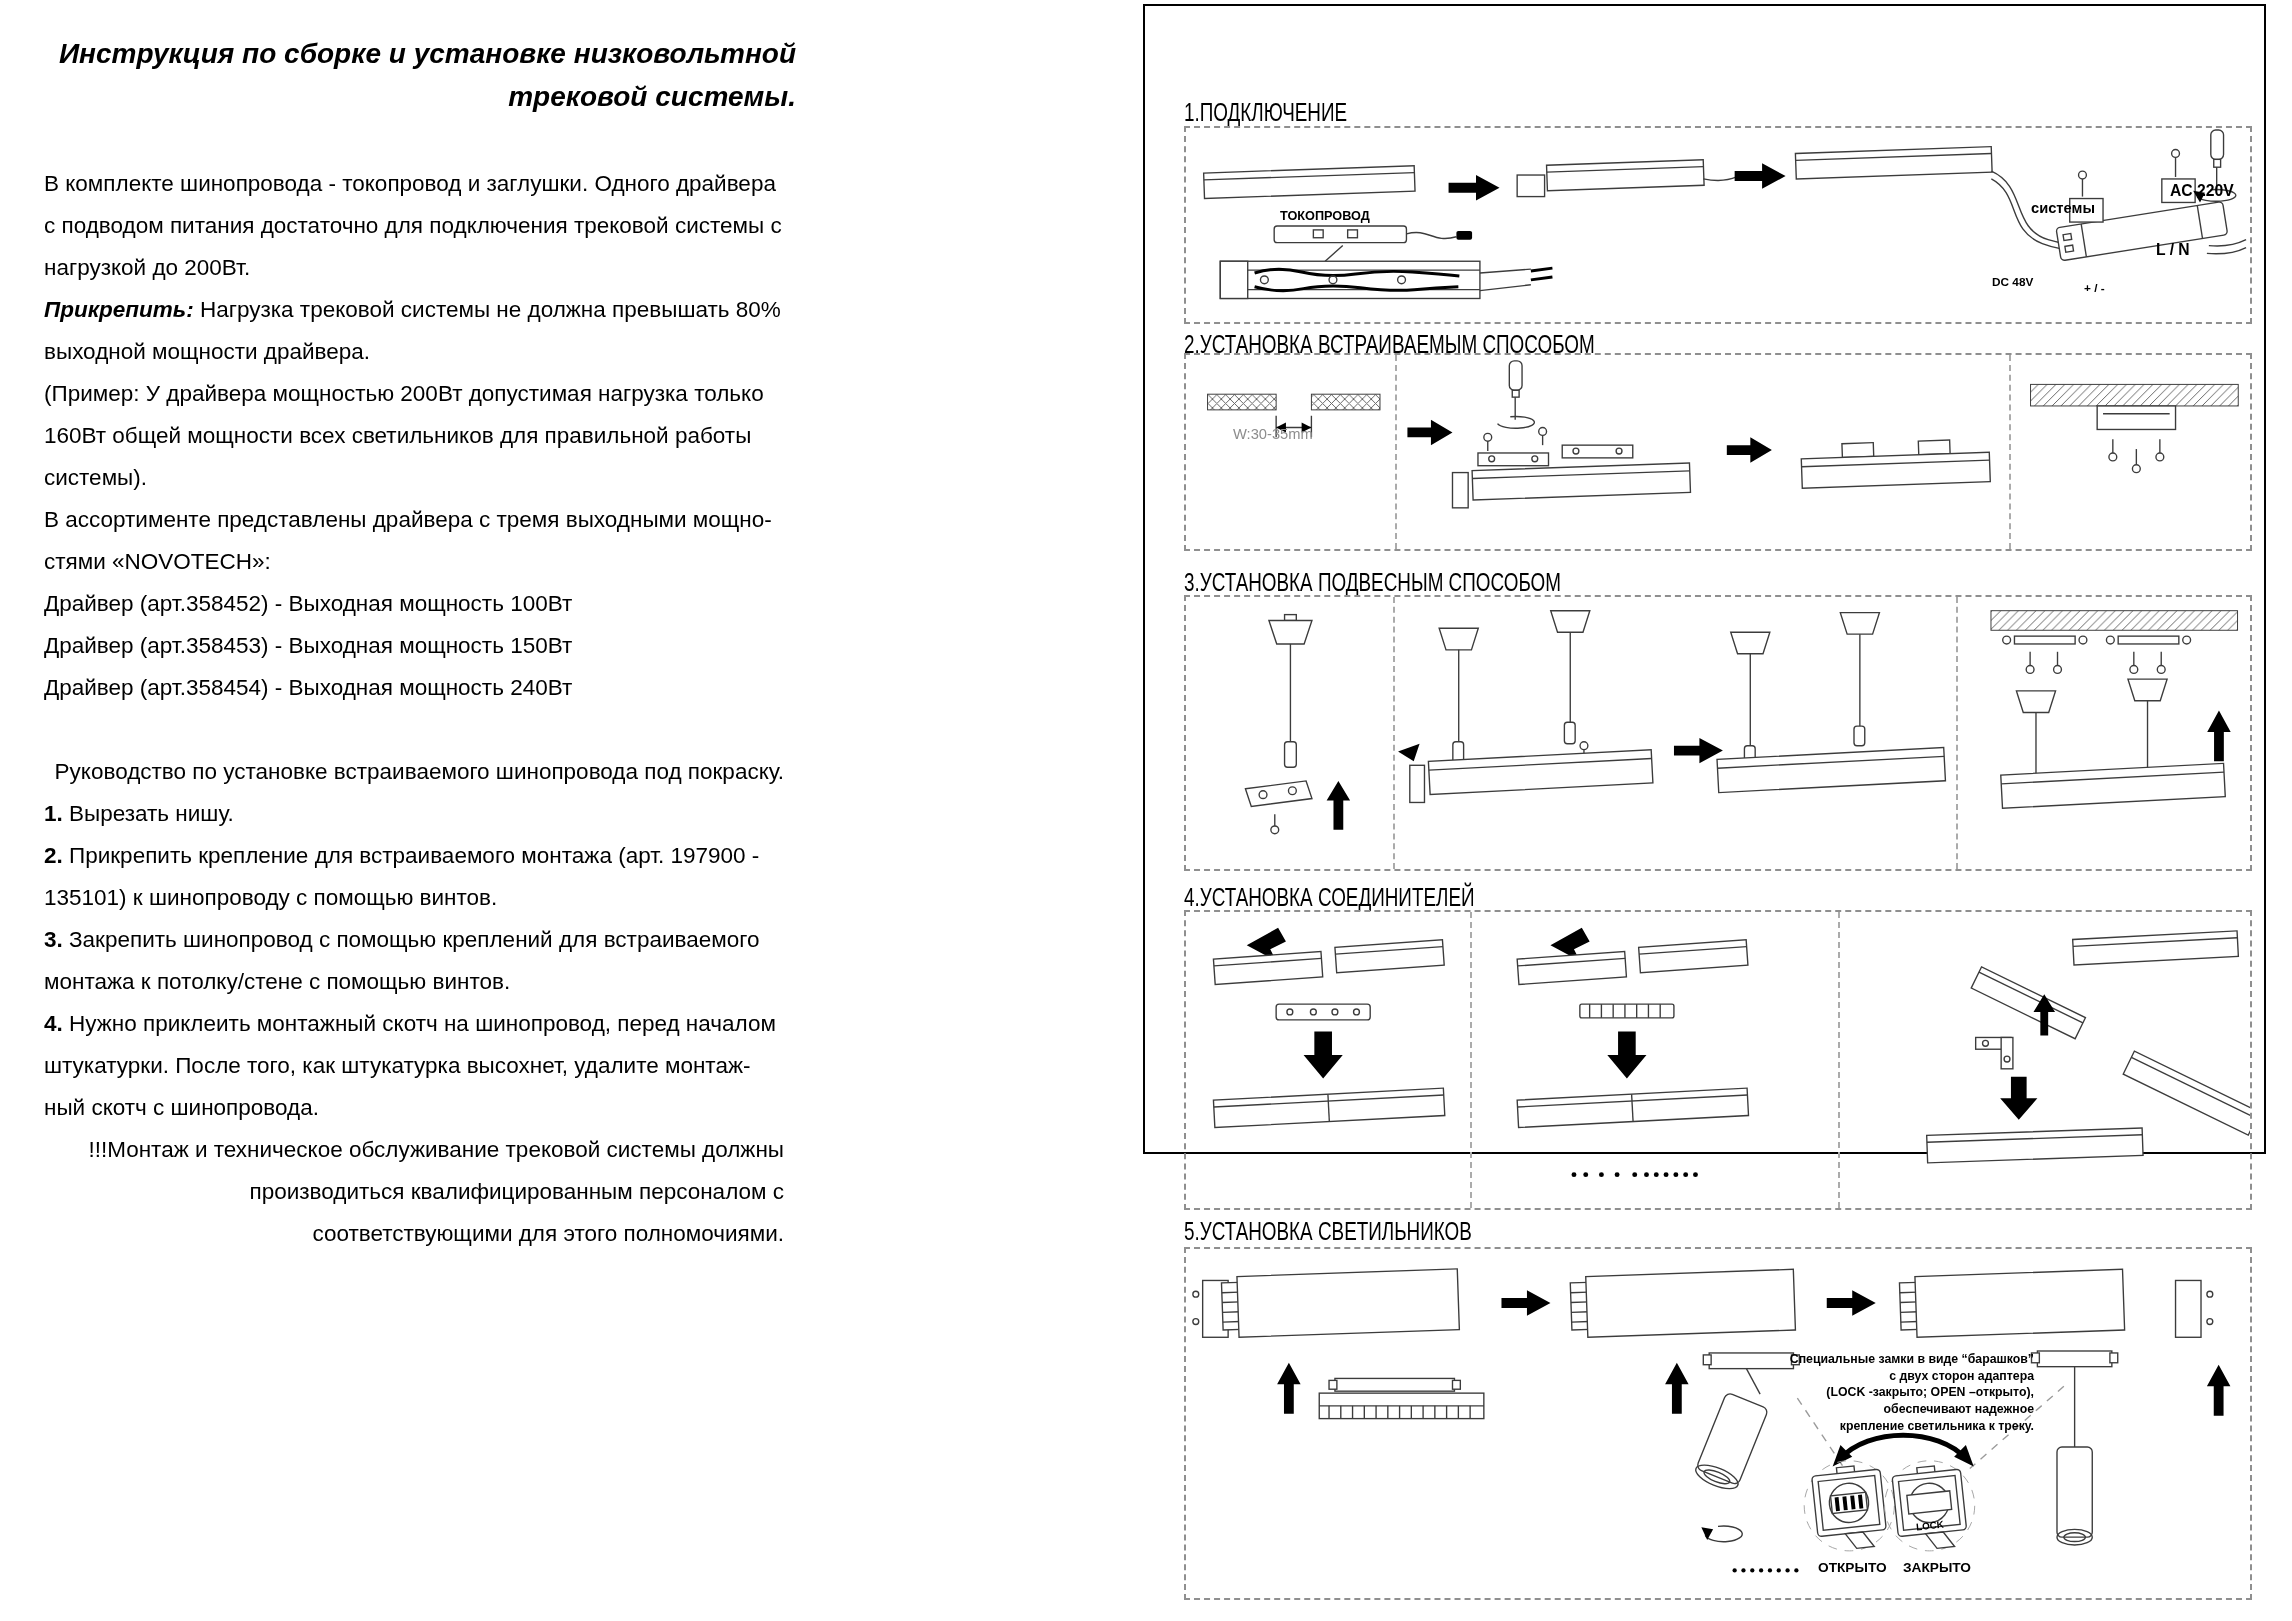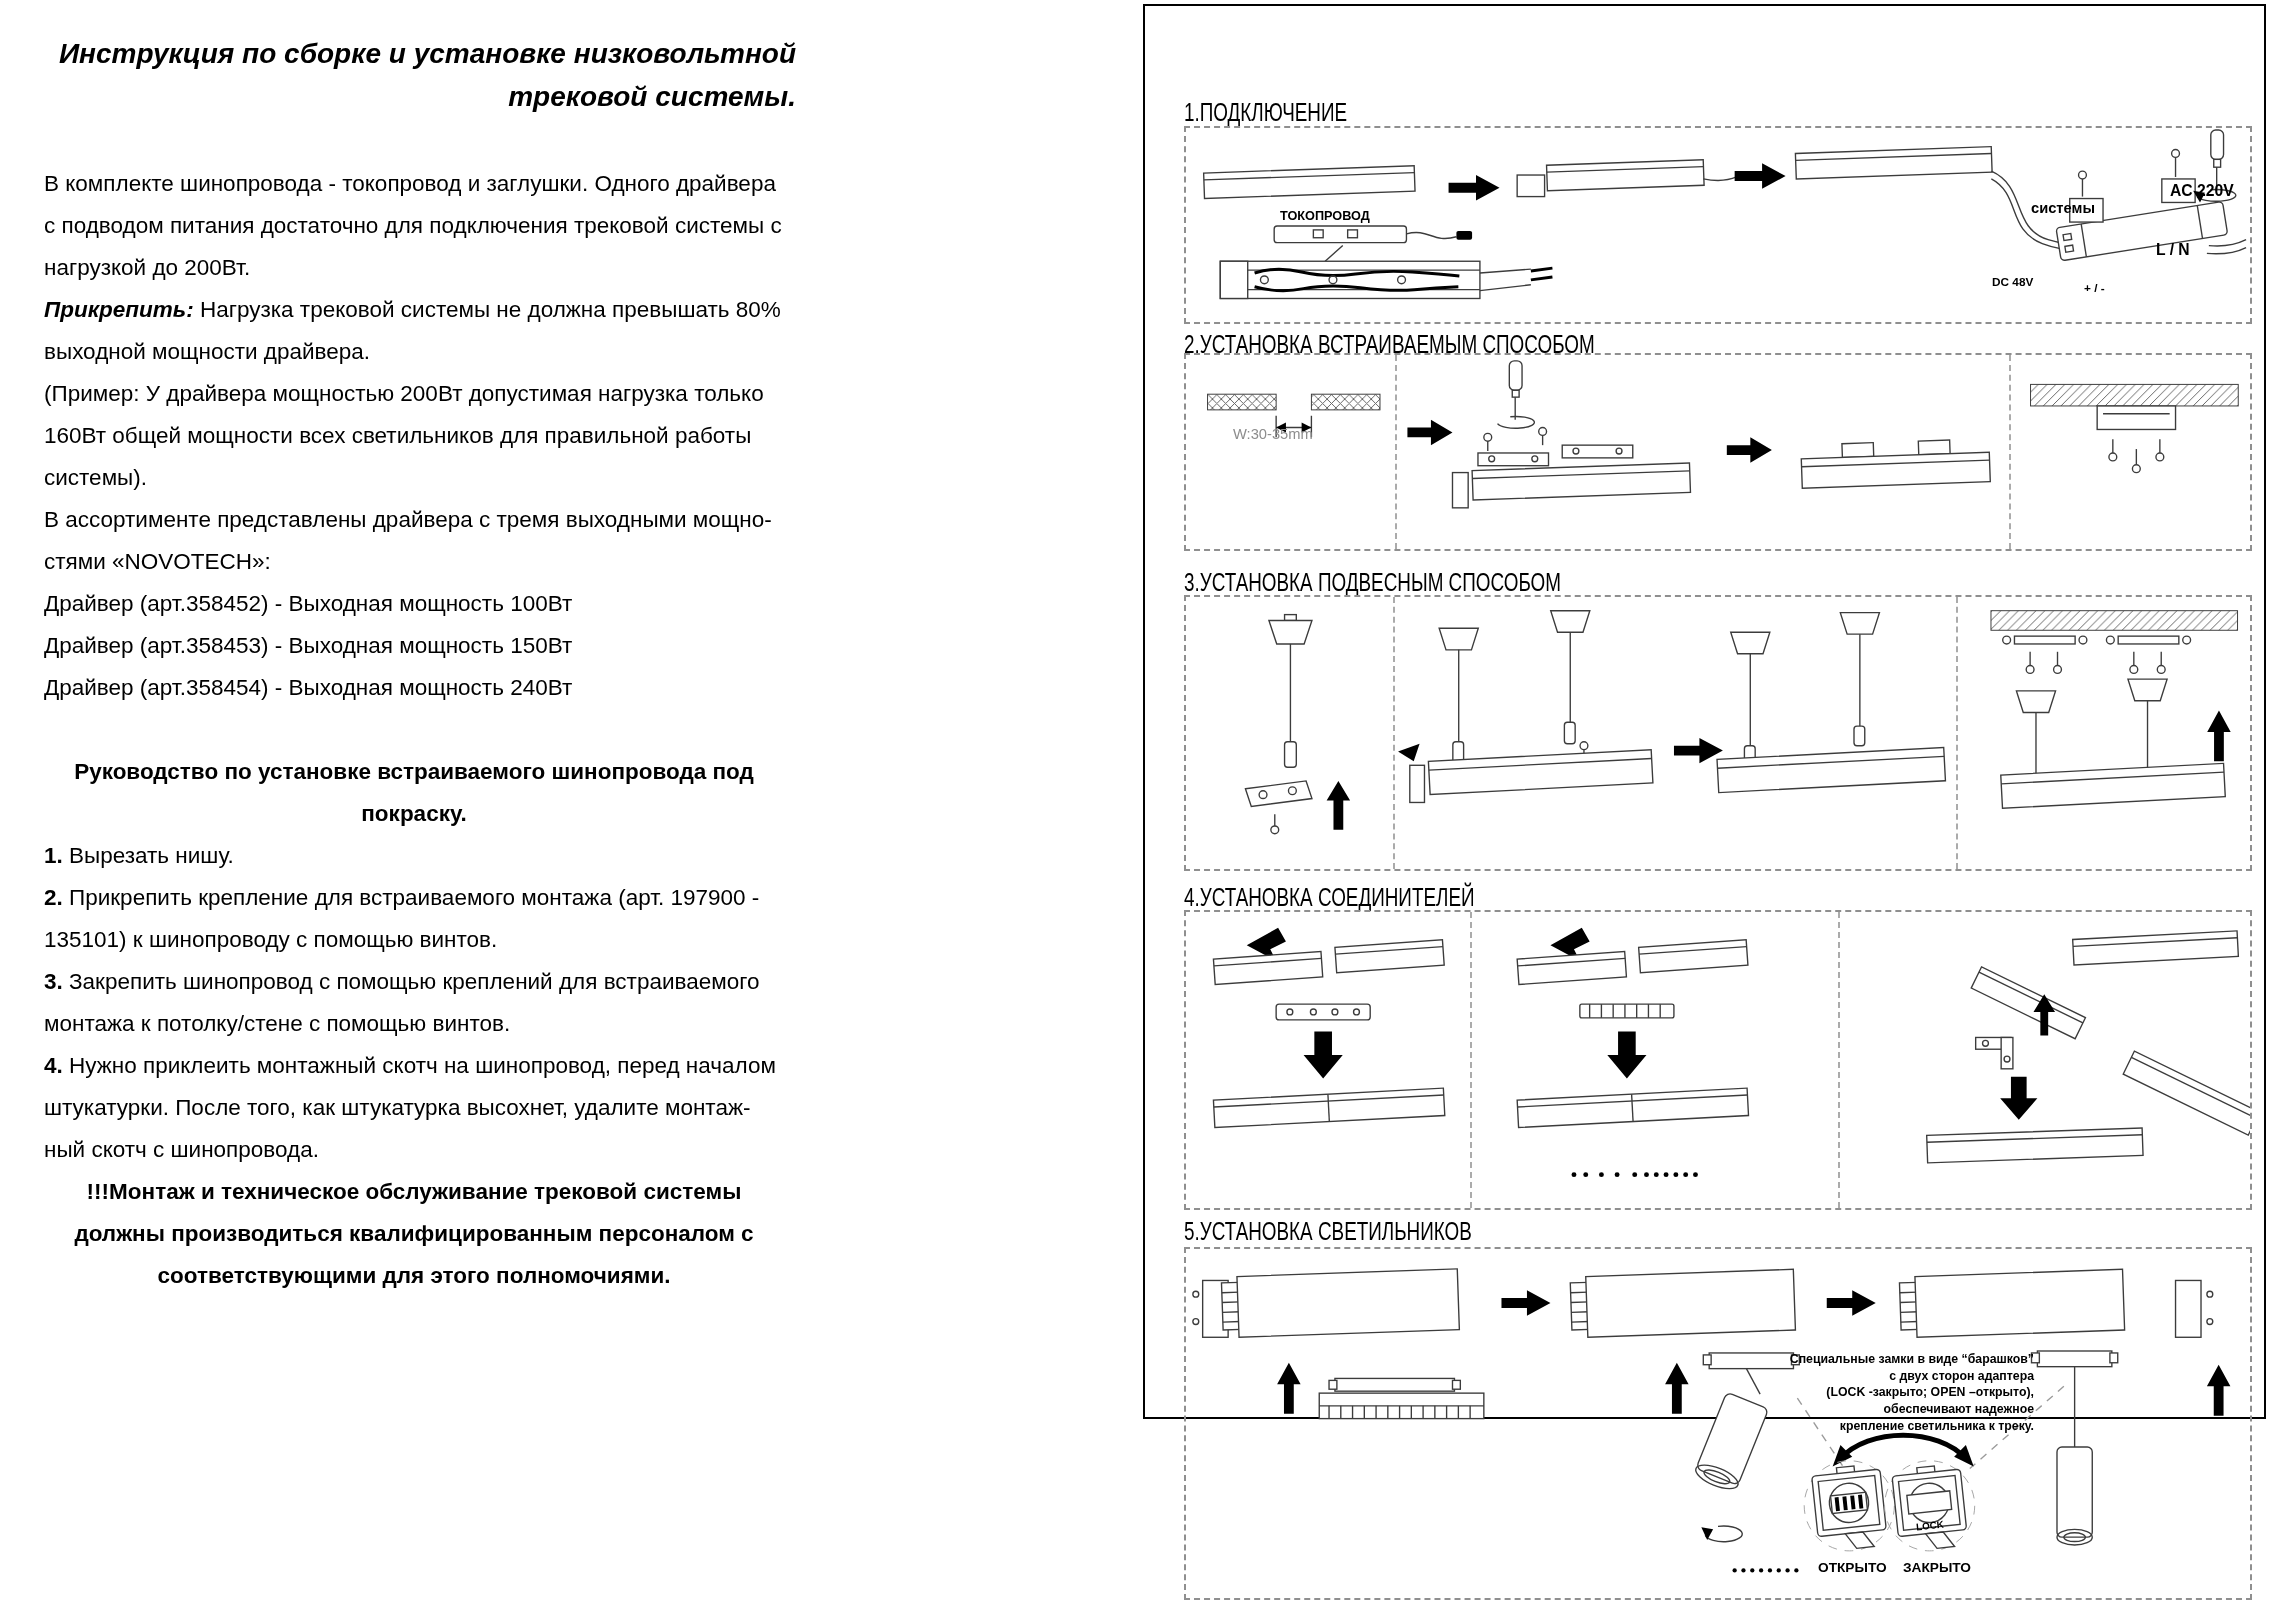--- a/index.html
+++ b/index.html
@@ -3,25 +3,25 @@
 <meta charset="utf-8">
 <style>
   html,body{margin:0;padding:0;background:#fff;}
   .page{position:relative;width:2293px;height:1621px;background:#fff;overflow:hidden;
         font-family:"Liberation Sans",sans-serif;color:#000;}
   
   .doc-title{position:absolute;left:44px;top:19.6px;width:740px;margin:12px;
              font-size:28px;line-height:43px;font-weight:bold;font-style:italic;text-align:right;}
   .body-text{position:absolute;left:44px;top:163px;width:740px;font-size:22.5px;line-height:42px;}
   .body-text p{margin:0;}
-  .center-bold{font-weight:bold;text-align:center;}
+  .center-bold{font-weight:normal;text-align:right;}
   .gap-top{margin-top:42px !important;}
   .step-num{font-weight:bold;}
   
-  .panel{position:absolute;left:1143px;top:3.9px;width:1123px;height:1415px;
+  .panel{position:absolute;left:1143px;top:3.9px;width:1123px;height:1150px;
          border:2px solid #000;box-sizing:border-box;background:#fff;}
   .sec-title{position:absolute;left:39px;font-size:25.5px;white-space:nowrap;
              transform:scaleX(0.74);transform-origin:0 0;}
   .dbox{position:absolute;left:39px;width:1068px;border:2px dashed #8f8f8f;box-sizing:border-box;}
   .vdiv{position:absolute;top:0;bottom:0;width:0;border-left:2px dashed #ababab;}
   svg.art{position:absolute;left:0;top:0;width:100%;height:100%;}
   .lbl{position:absolute;font-weight:bold;white-space:nowrap;line-height:1;}
   .lbl-cad{position:absolute;color:#8d8d8d;font-weight:normal;white-space:nowrap;line-height:1;}
   .lock-note{position:absolute;font-size:12.3px;font-weight:bold;line-height:16.7px;
              text-align:right;white-space:pre-line;}

